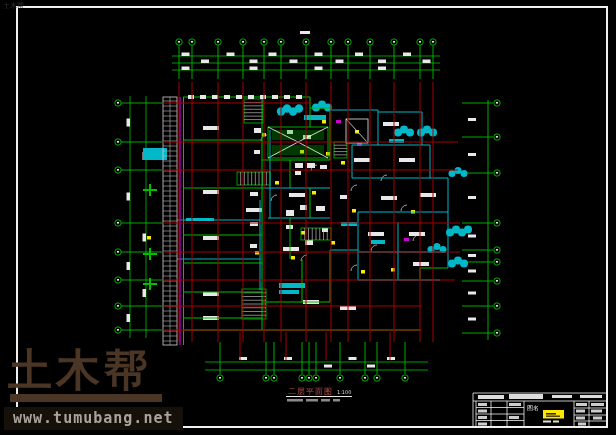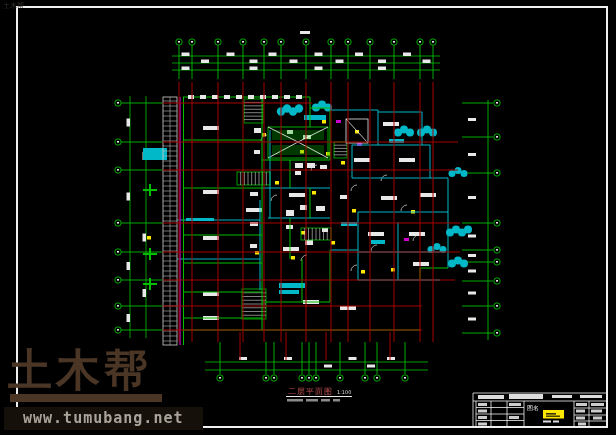--- a/index.html
+++ b/index.html
@@ -5,21 +5,21 @@
   html,body{margin:0;padding:0;background:#111;}
   .stage{position:relative;width:616px;height:435px;background:#000;overflow:hidden;
          font-family:"DejaVu Sans",sans-serif;}
   svg{position:absolute;left:0;top:0;}
   .wm-logo{position:absolute;left:8px;top:348px;font-size:44px;font-weight:bold;
            color:#4b3626;letter-spacing:4px;line-height:1;
            font-family:"DejaVu Sans",sans-serif;}
   .wm-bar{position:absolute;left:10px;top:394px;width:152px;height:8px;background:#4b3626;}
   .wm-url{position:absolute;left:4px;top:407px;height:23px;line-height:23px;
           background:#16100b;color:#a9a49a;font-weight:bold;font-size:15px;
-          letter-spacing:1px;padding:0 19px;font-family:"DejaVu Sans Mono",monospace;}
+          letter-spacing:1px;padding:0 9px;font-family:"DejaVu Sans Mono",monospace;}
   .corner-wm{position:absolute;left:3px;top:1px;font-size:7px;color:#3c3834;opacity:.9;
              font-family:"DejaVu Sans",sans-serif;}
 </style>
 </head>
 <body>
 
 <div class="stage">
 
   <svg id="cad" width="616" height="435" viewBox="0 0 616 435">
 

